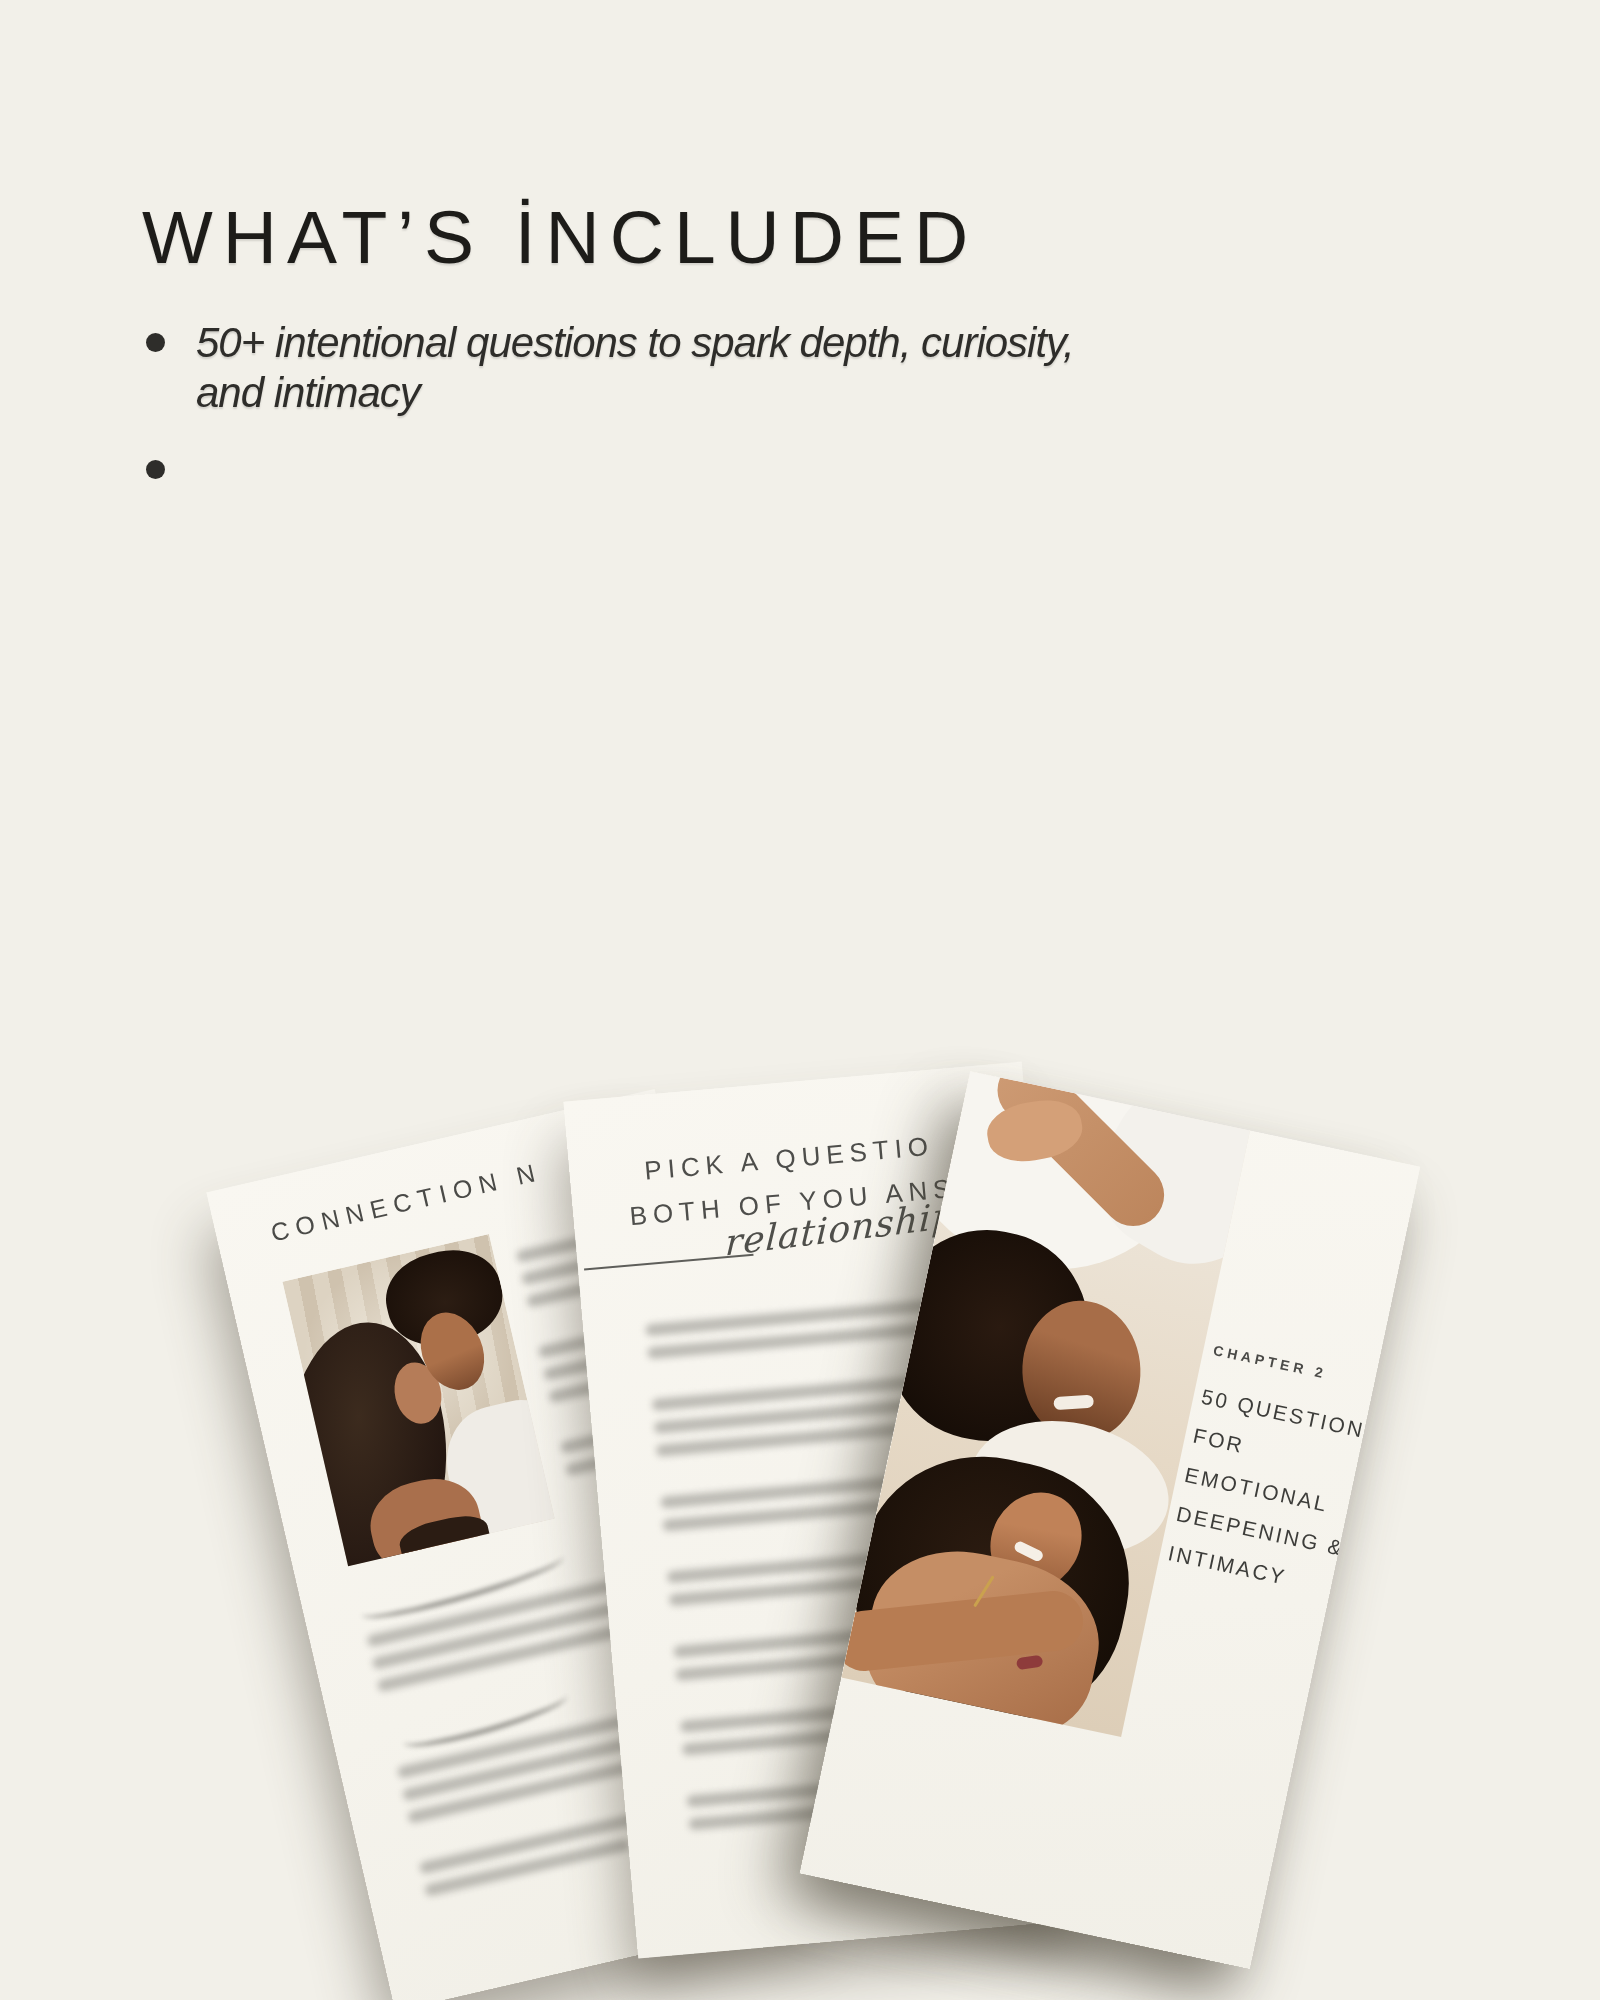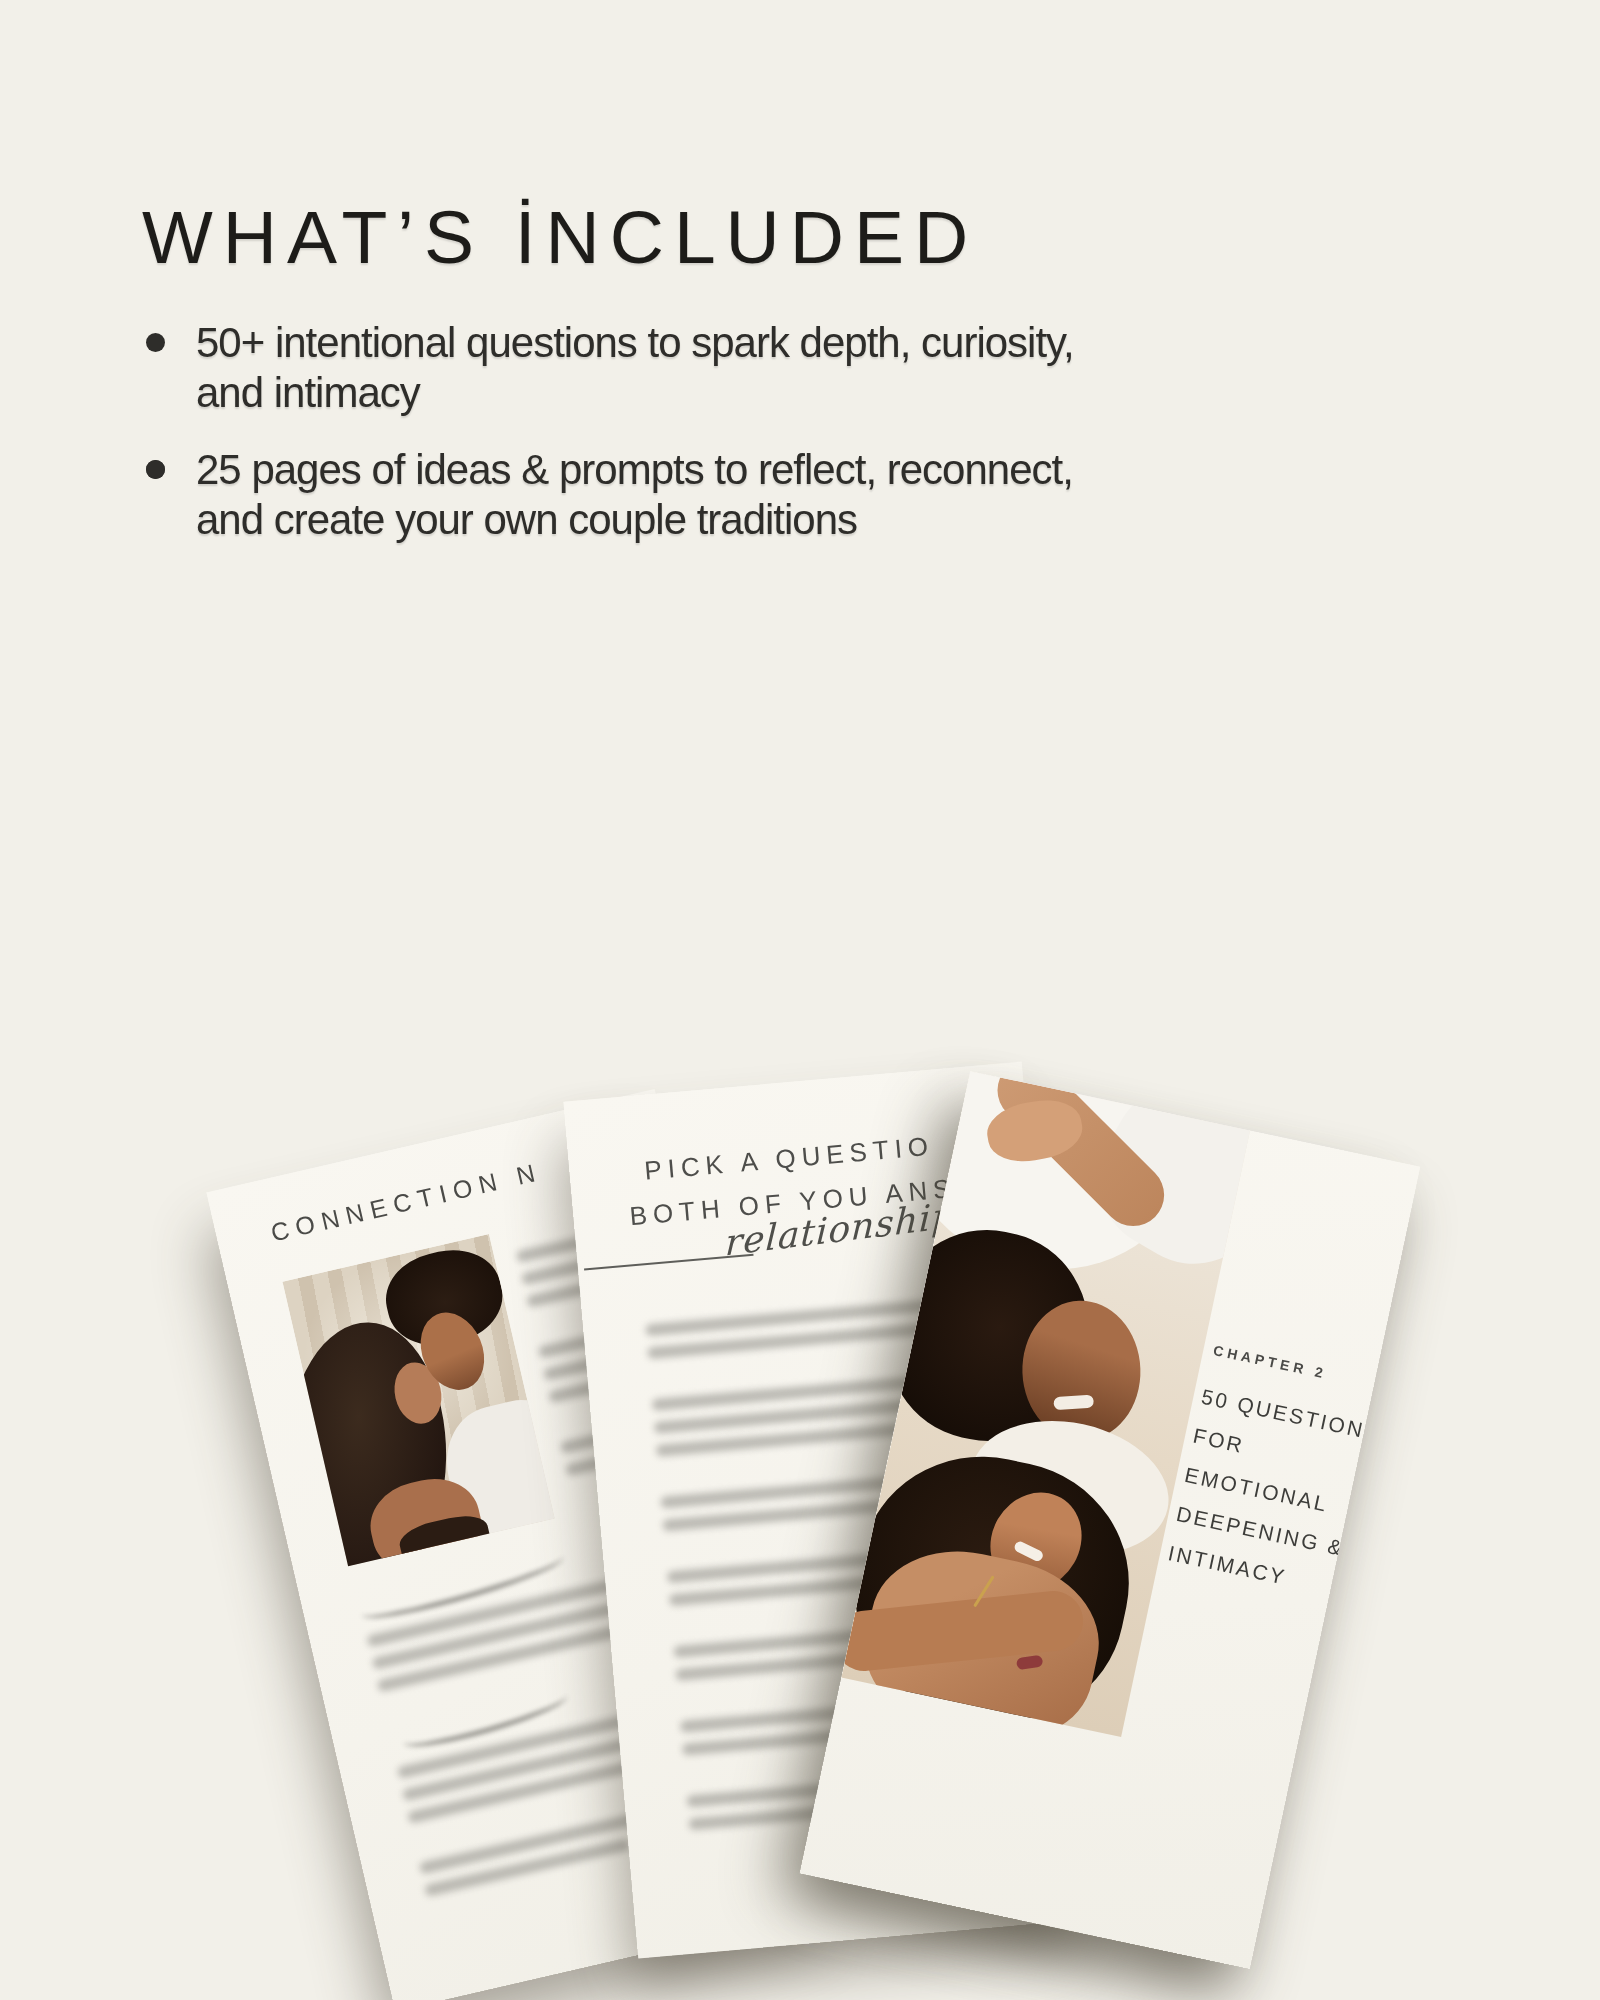--- a/index.html
+++ b/index.html
@@ -4,21 +4,21 @@
 <style>
   html,body{margin:0;padding:0;}
   body{font-family:"Liberation Sans",sans-serif;background:#e9e7e0;}
   #canvas{position:relative;width:1600px;height:2000px;margin:0 auto;overflow:hidden;
           background:var(--bg,#f2f0e9);}
 
   
   .page-title{position:absolute;left:142px;top:150px;font-size:75px;line-height:1;
               letter-spacing:10px;color:var(--ink,#1d1c19);font-weight:400;white-space:nowrap;
               text-shadow:0 2px 2px rgba(0,0,0,.12);}
-  .features{position:absolute;left:144px;top:318px;width:1200px;list-style:none;margin:0;padding:0;}
+  .features{position:absolute;left:144px;top:318px;width:1200px;list-style:none;margin:0;padding:0;font-style:italic;}
   .feature{position:relative;padding-left:52px;margin-bottom:27px;color:#2e2d2a;
            font-size:42px;line-height:50px;letter-spacing:-1px;
            text-shadow:0 2px 2px rgba(0,0,0,.14);}
   .feature .dot{position:absolute;left:2px;top:15px;width:19px;height:19px;border-radius:50%;
                 background:#2e2d2a;}
 
   
   .fan{position:absolute;left:0;top:1000px;width:1600px;height:1000px;}
   .card{position:absolute;background:linear-gradient(165deg,#f9f7f1 0%,#f5f3ec 60%,#f1efe7 100%);
         overflow:hidden;}
@@ -115,24 +115,20 @@
   <h1 class="page-title">WHAT’S İNCLUDED</h1>
 
   <ul class="features">
     <li class="feature">
       <span class="dot"></span>
       <span><span>50+ intentional questions to spark depth, curiosity,</span><br><span>and intimacy</span></span>
     </li>
     <li class="feature">
       <span class="dot"></span>
     </li>
-    <li class="feature">
-      <span class="dot"></span>
-      <span><span>25 pages of ideas &amp; prompts to reflect, reconnect,</span><br><span>and create your own couple traditions</span></span>
-    </li>
   </ul>
 
   <div class="fan"></div>
 
   <div class="card left">
     <div class="card-title">CONNECTION N</div>
     <div class="photo lp">
       <div class="curtain"></div>
       <div class="glow"></div>
       <div class="blob w-hair"></div>

